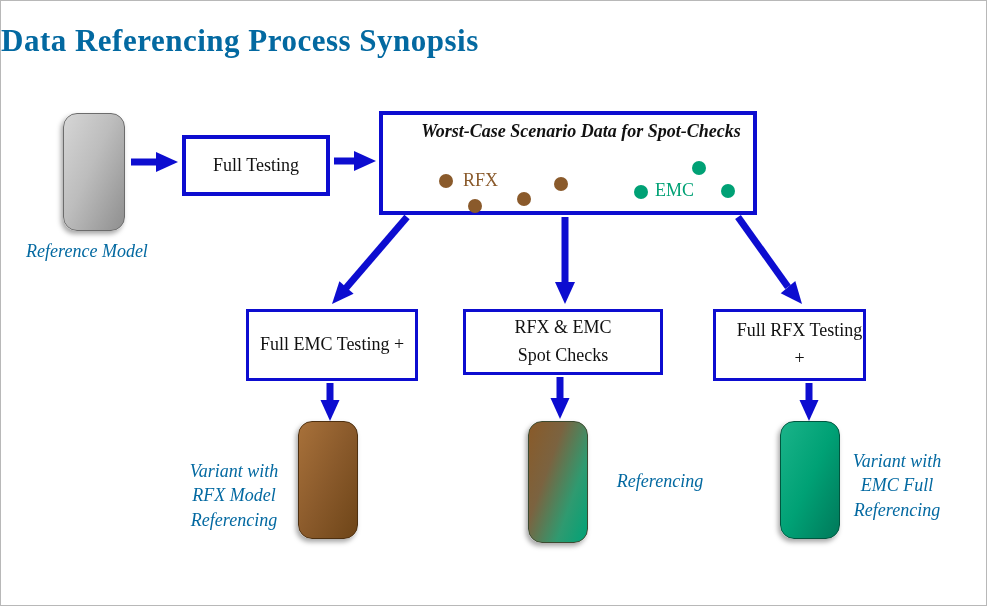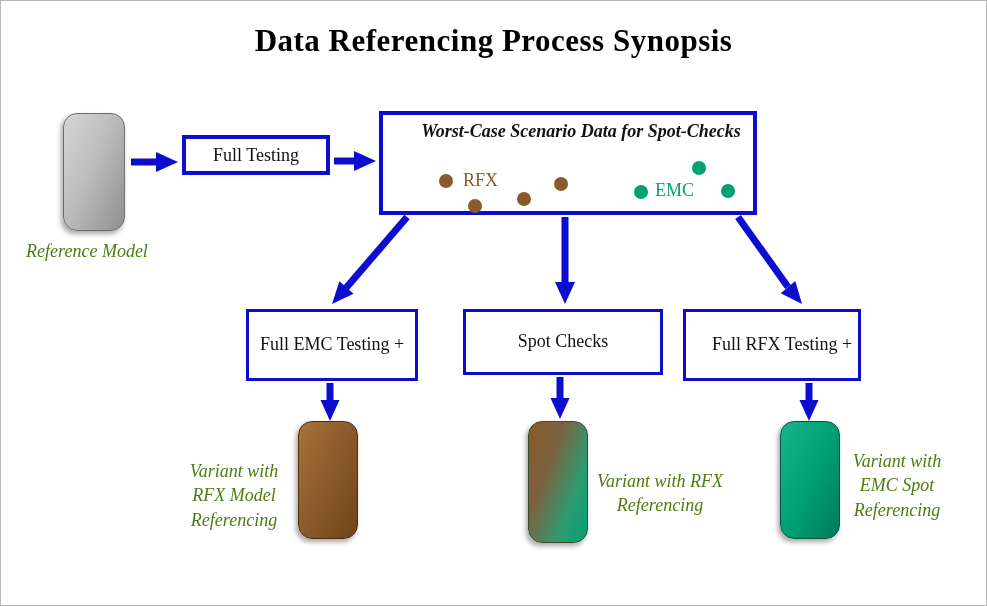--- a/index.html
+++ b/index.html
@@ -6,40 +6,40 @@
   .canvas{
     position:relative;
     width:985px;height:604px;
     border:1px solid #b8b8b8;
     background:#fff;
     font-family:"Liberation Serif", serif;
     overflow:hidden;
   }
   .title{
     position:absolute;top:22px;left:0;width:100%;
-    text-align:center;font-size:31px;font-weight:bold;
-    color:#000000;margin:0;letter-spacing:.5px;
+    text-align:left;font-size:31px;font-weight:bold;
+    color:#0369a1;margin:0;letter-spacing:.5px;
   }
   
   .pbox{
     position:absolute;
     border:4px solid var(--color-blue,#0d0dd0);
     background:#fff;box-sizing:border-box;
     display:flex;flex-direction:column;align-items:center;justify-content:center;
     font-size:18px;color:#111;text-align:center;
   }
-  .full-testing{left:181px;top:134px;width:148px;height:40px;}
+  .full-testing{left:181px;top:134px;width:148px;height:61px;}
   .big-box{left:378px;top:110px;width:378px;height:104px;justify-content:flex-start;padding-left:26px;}
   .big-box .big-title{
     margin-top:6px;font-weight:bold;font-style:italic;font-size:18px;
   }
   .branch{border-width:3px;line-height:1.55;}
   .branch-left{left:245px;top:308px;width:172px;height:72px;}
   .branch-mid{left:462px;top:308px;width:200px;height:66px;}
-  .branch-right{left:682px;top:308px;width:178px;height:72px;padding-left:20px;}
+  .branch-right{left:712px;top:308px;width:153px;height:72px;padding-left:20px;}
   .hl-brown{color:var(--color-brown,#8a5a2b);}
   .hl-teal{color:var(--color-teal,#00a175);}
   
   .dot{position:absolute;width:14px;height:14px;border-radius:50%;}
   .dot-brown{background:var(--color-brown,#8a5a2b);}
   .dot-teal{background:var(--color-teal,#00a175);}
   .tag{position:absolute;font-size:18px;}
   .tag-rfx{color:var(--color-brown,#8a5a2b);}
   .tag-emc{color:var(--color-teal,#00a175);}
   
@@ -62,21 +62,21 @@
     background:linear-gradient(110deg,#8a5a28 0%,#7b6340 35%,#2f9a70 70%,#00a377 100%);
     border:1px solid #3c4a30;
   }
   .phone-teal{
     left:779px;top:420px;width:60px;height:118px;
     background:linear-gradient(115deg,#1ab389 0%,#00a175 50%,#00795a 100%);
     border:1px solid #00563f;
   }
   
   .caption{
-    position:absolute;font-style:italic;font-size:18px;color:#4d7c0f;
+    position:absolute;font-style:italic;font-size:18px;color:#0369a1;
     text-align:center;line-height:1.35;
   }
   .cap-ref{left:10px;top:238px;width:152px;}
   .cap-v1{left:172px;top:458px;width:122px;}
   .cap-v2{left:590px;top:468px;width:138px;}
   .cap-v3{left:841px;top:448px;width:110px;}
   
   .arrows{position:absolute;left:0;top:0;width:985px;height:604px;pointer-events:none;}
   .arrow-line{stroke:var(--color-blue,#0d0dd0);stroke-width:7;fill:none;}
   .arrow-head{fill:var(--color-blue,#0d0dd0);stroke:none;}
@@ -141,41 +141,41 @@
       <line class="arrow-line" x1="808" y1="382" x2="808" y2="402"></line>
       <polygon class="arrow-head" points="808,420 798.5,399 817.5,399"></polygon>
     </g>
   </svg>
 
   <div class="pbox branch branch-left">
     <div>Full EMC Testing +</div>
   </div>
 
   <div class="pbox branch branch-mid">
+    <div>RFX &amp; EMC</div>
     <div>
       <span></span><span>Spot Checks</span>
     </div>
   </div>
 
   <div class="pbox branch branch-right">
     <div>Full RFX Testing +</div>
   </div>
 
   <div class="phone phone-brown"></div>
   <div class="phone phone-mix"></div>
   <div class="phone phone-teal"></div>
 
   <div class="caption cap-v1">
     <div>Variant with</div>
     <div>RFX Model</div>
     <div>Referencing</div>
   </div>
   <div class="caption cap-v2">
-    <div>Variant with RFX</div>
     <div>Referencing</div>
   </div>
   <div class="caption cap-v3">
     <div>Variant with</div>
-    <div>EMC Spot</div>
+    <div>EMC Full</div>
     <div>Referencing</div>
   </div>
 
 </div>
 
 </body></html>

